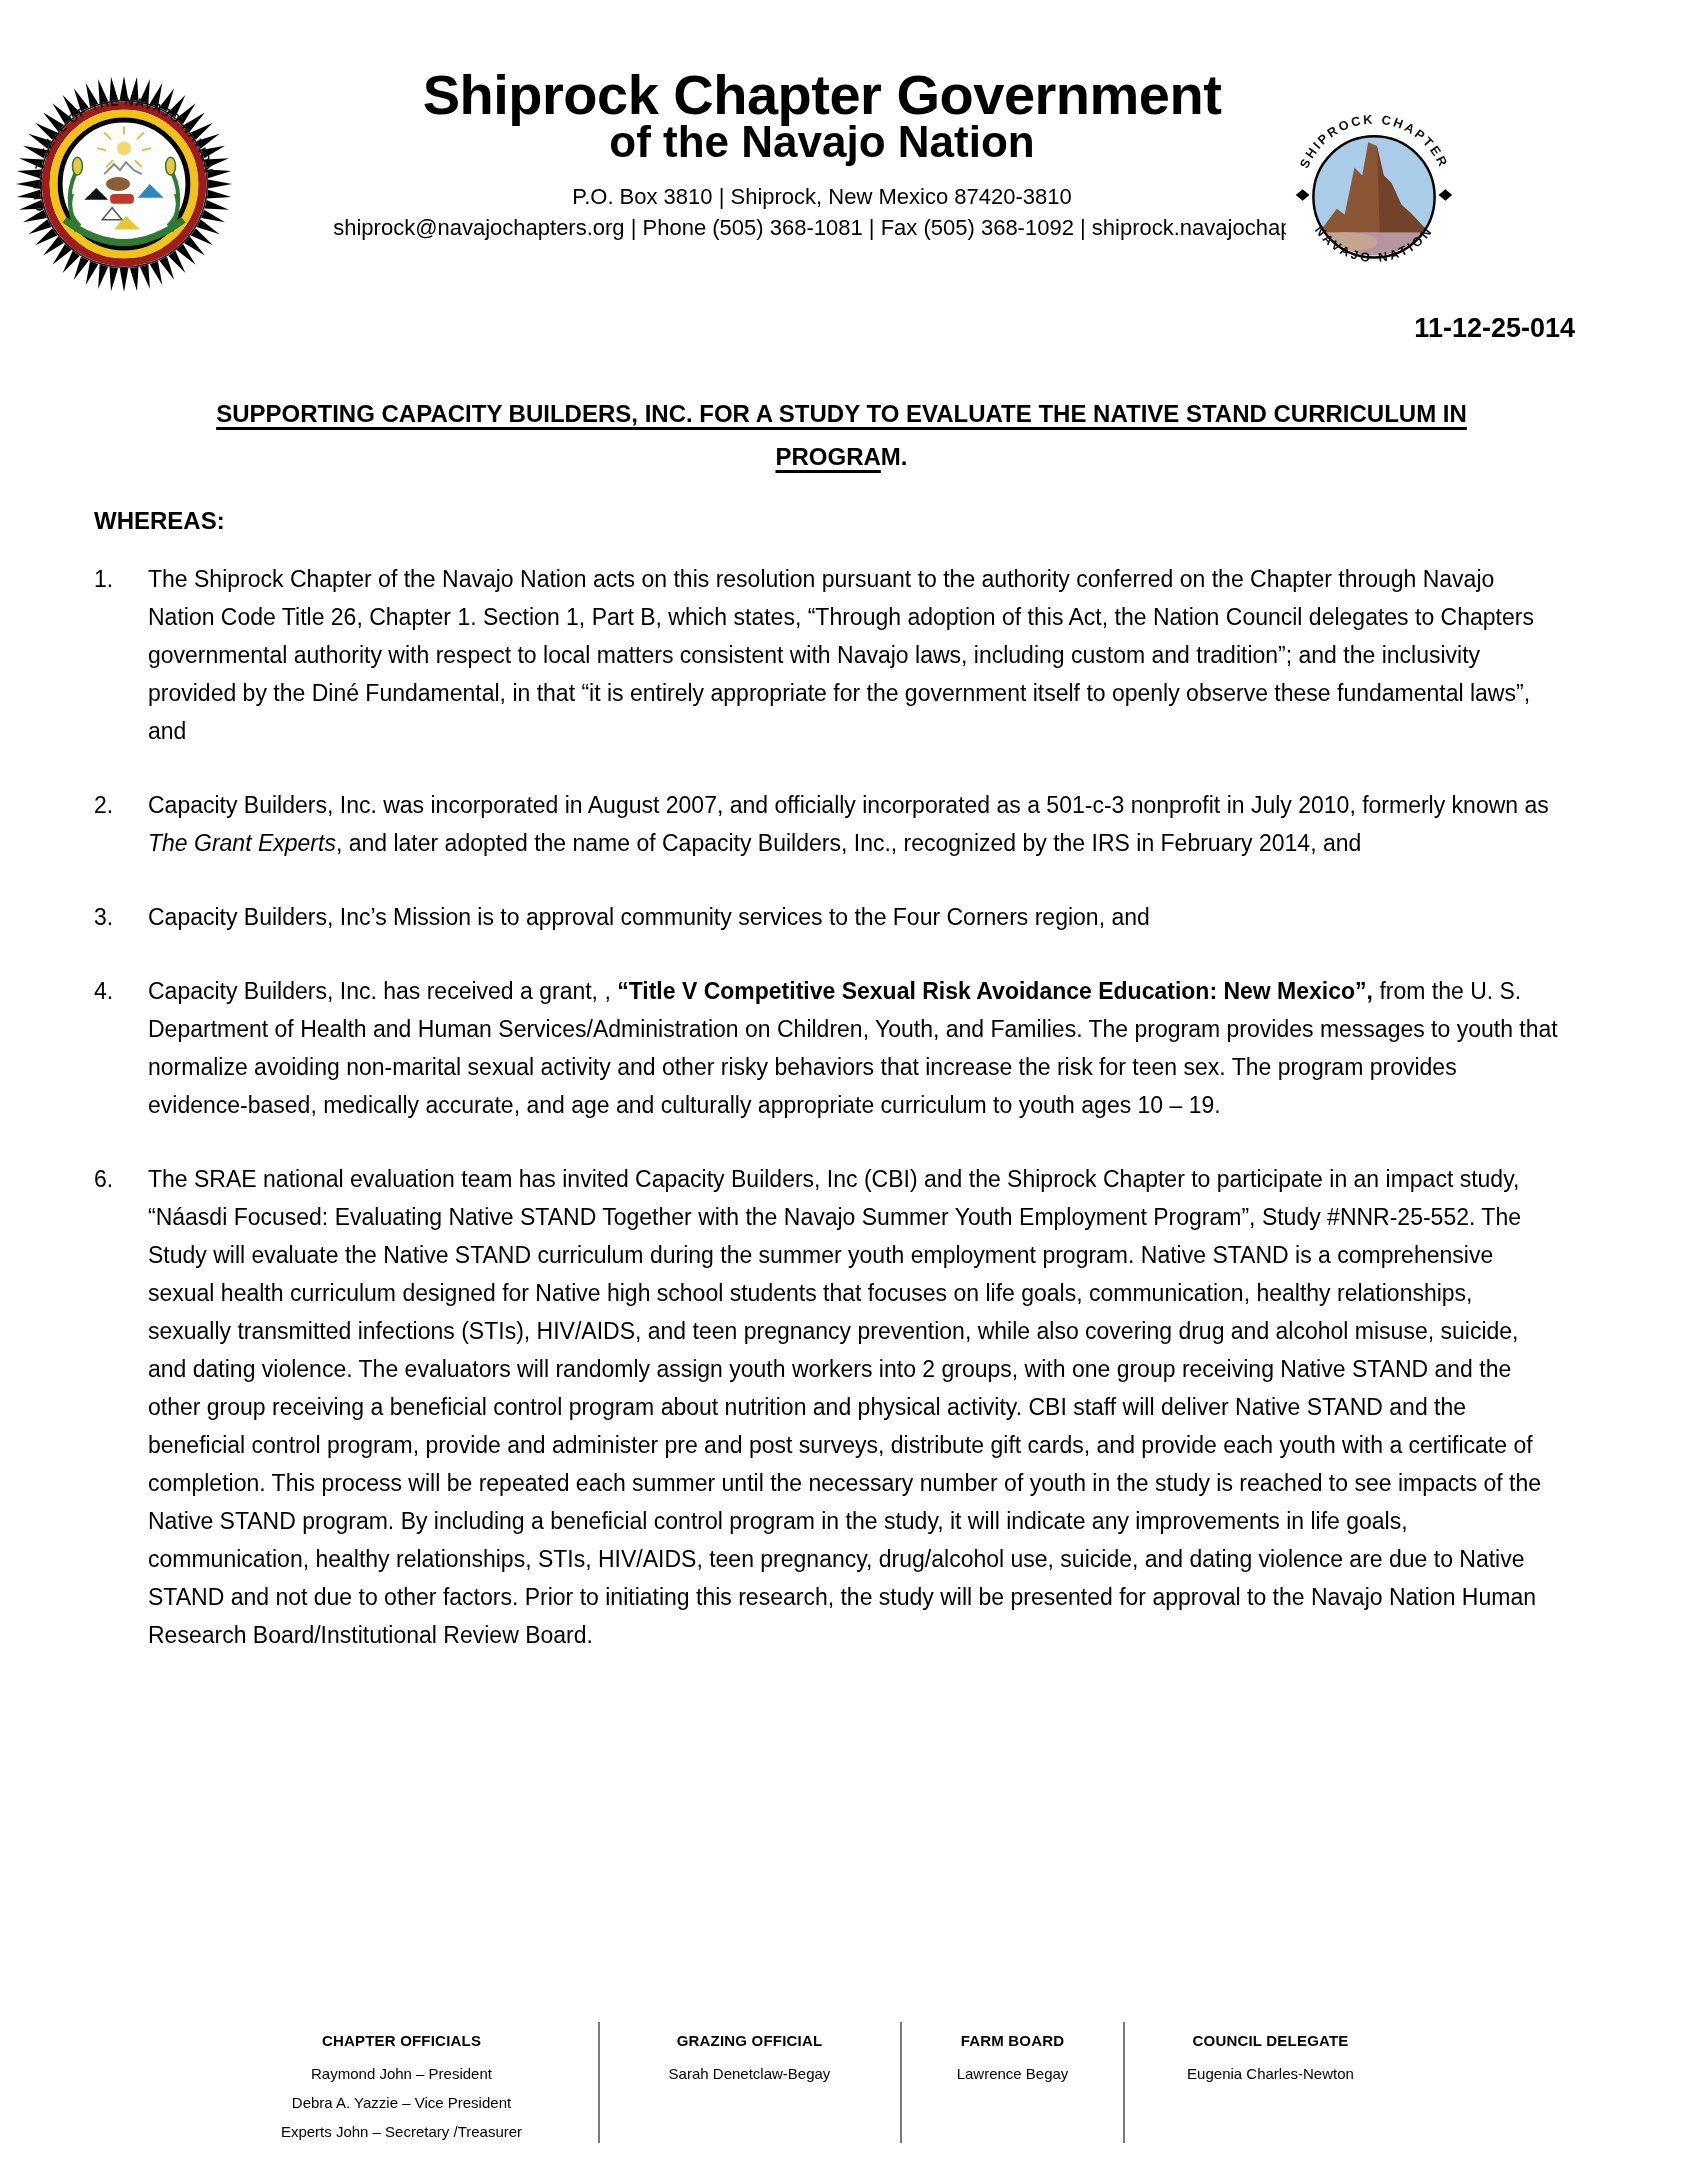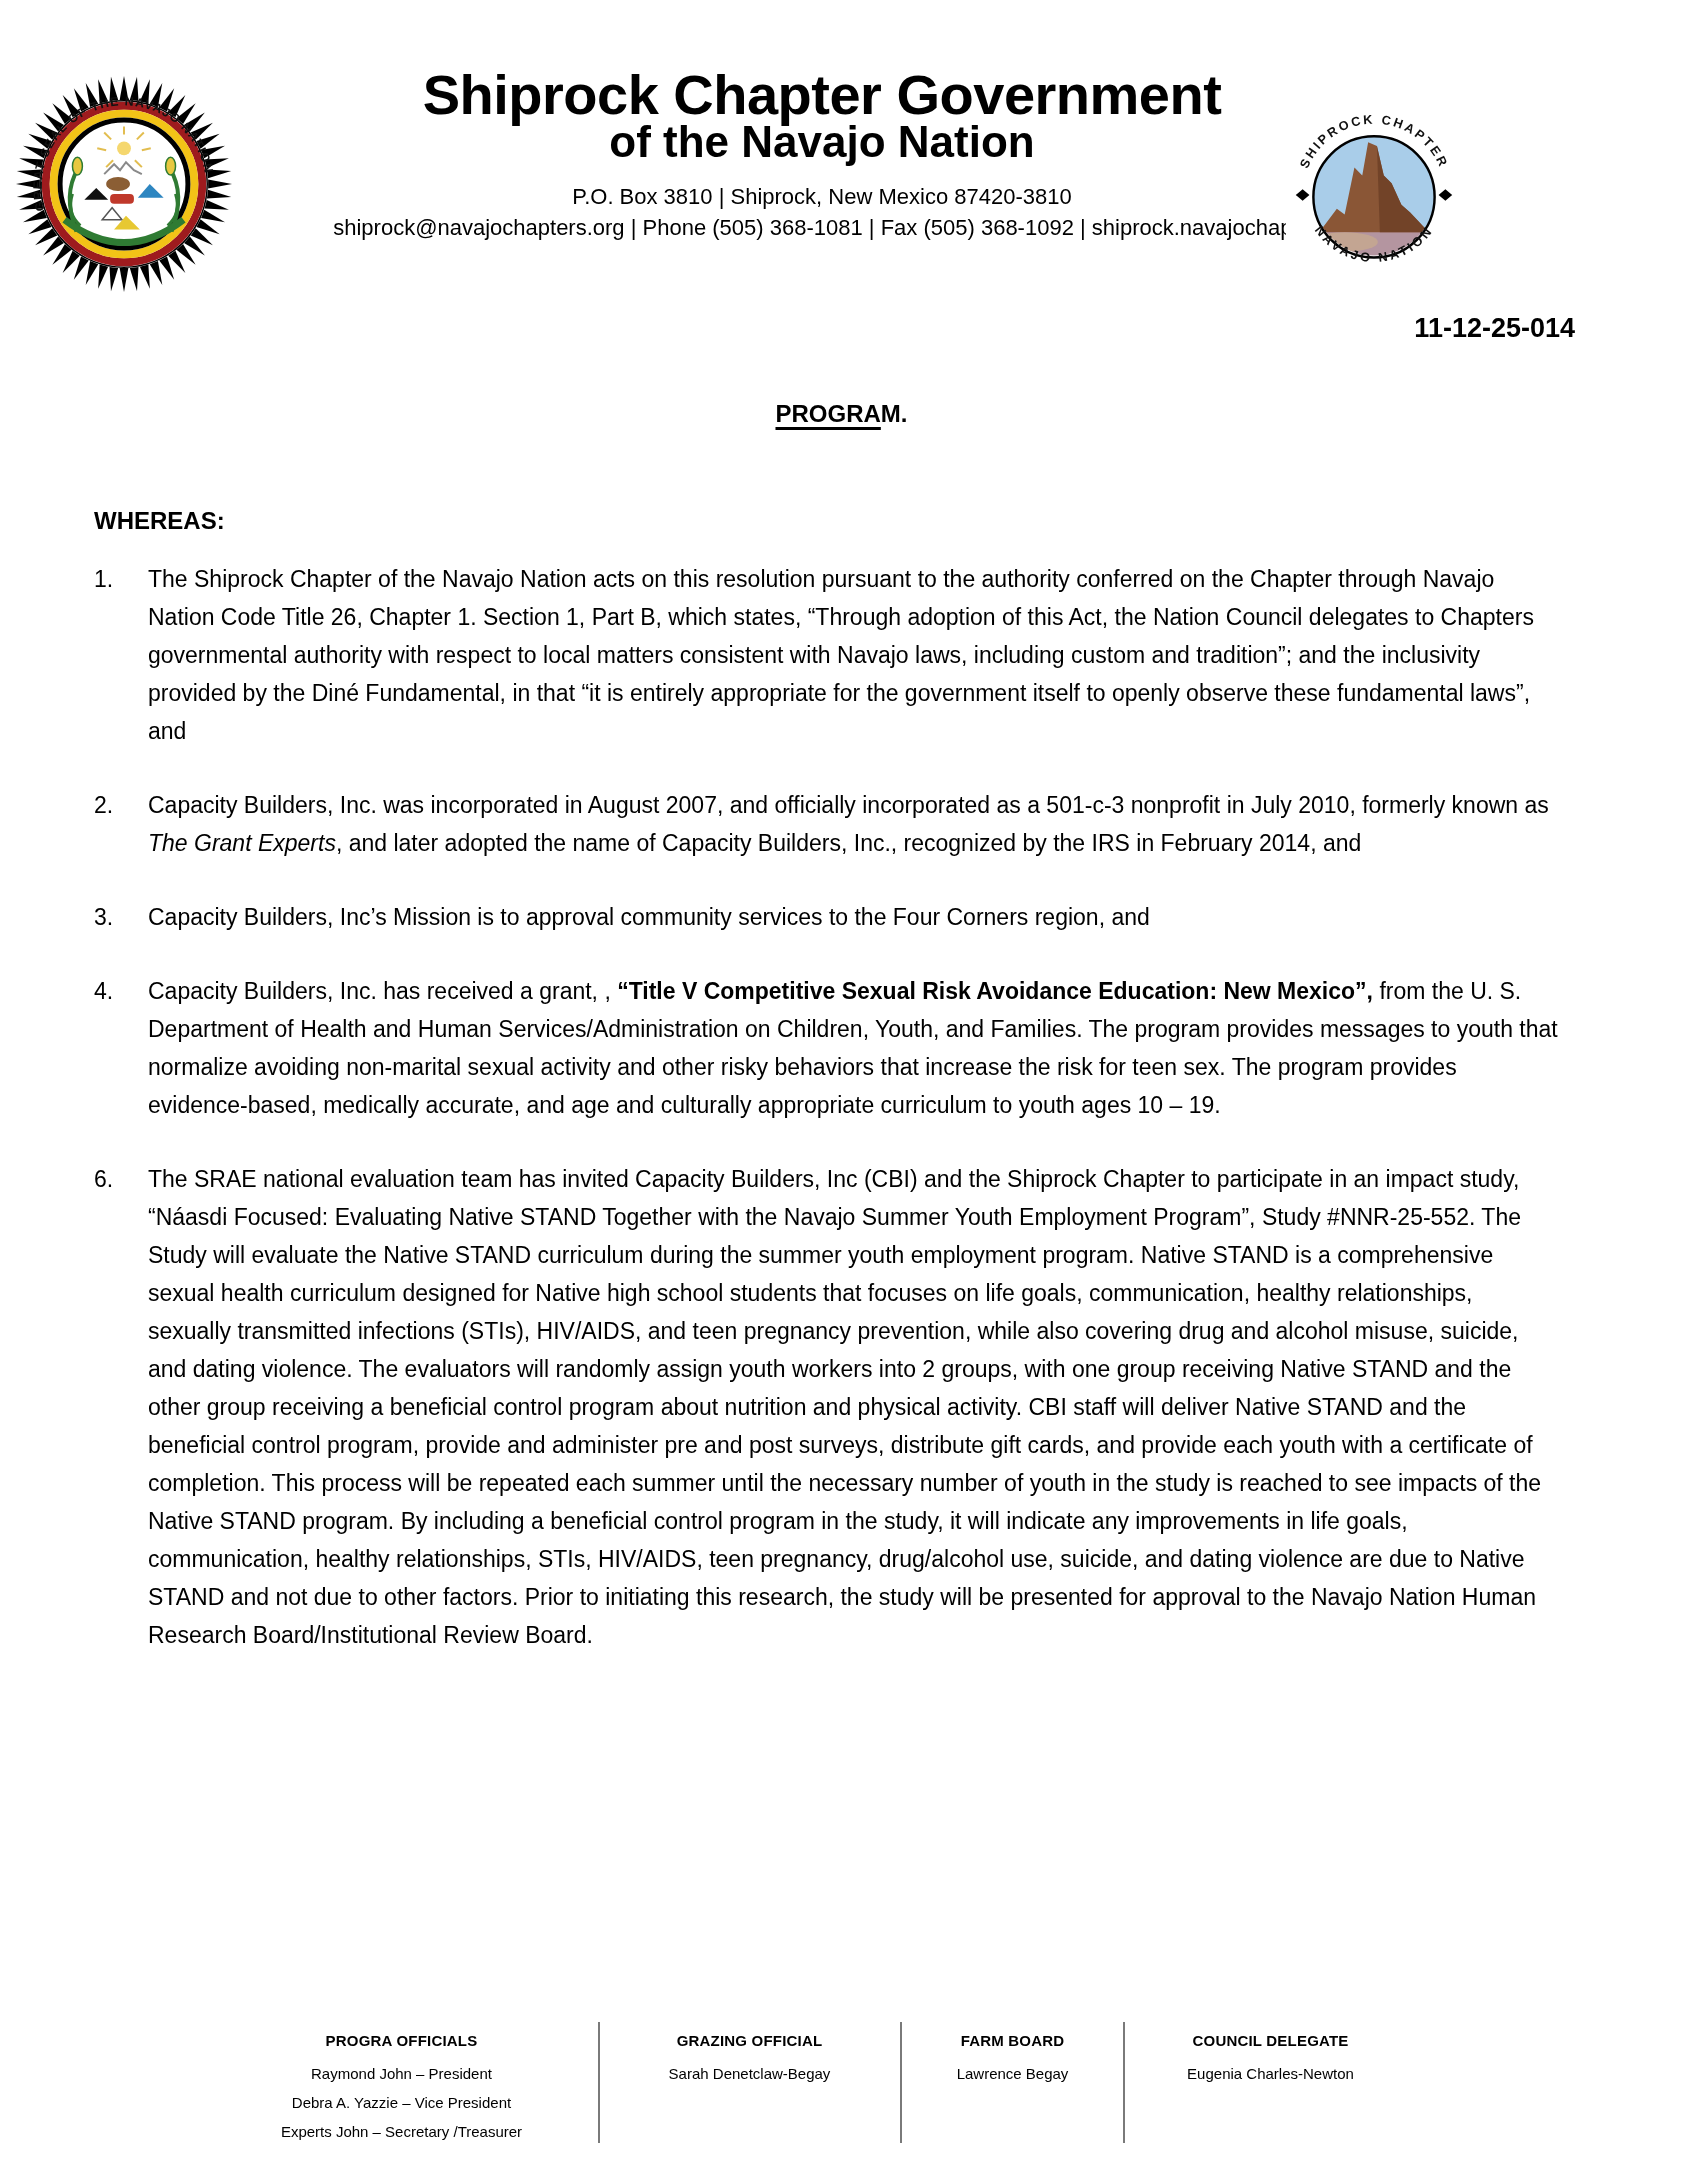--- a/index.html
+++ b/index.html
@@ -162,20 +162,21 @@
     <text font-size="13" font-weight="bold" letter-spacing="3" fill="#111" text-anchor="middle">
       <textPath href="#scBot" startOffset="50%">NAVAJO NATION</textPath>
     </text>
     <polygon points="10,90 17,84 24,90 17,96" fill="#000"></polygon>
     <polygon points="156,90 163,84 170,90 163,96" fill="#000"></polygon>
   </svg>
 
   <div class="doc-number">11-12-25-014</div>
 
   <div class="title-block">
+    <div class="title-line u">SUPPORTING CAPACITY BUILDERS, INC. FOR A STUDY TO EVALUATE THE NATIVE STAND CURRICULUM IN</div>
     <div class="title-line"><span class="u">PROGRA</span><span>M.</span></div>
   </div>
 
   <div class="whereas">WHEREAS:</div>
 
   <div class="items">
       <div class="item">
         <div class="item-num">1.</div>
         <div class="item-body"><span>The Shiprock Chapter of the Navajo Nation acts on this resolution pursuant to the authority conferred on the Chapter through Navajo Nation Code Title 26, Chapter 1. Section 1, Part B, which states, “Through adoption of this Act, the Nation Council delegates to Chapters governmental authority with respect to local matters consistent with Navajo laws, including custom and tradition”; and the inclusivity provided by the Diné Fundamental, in that “it is entirely appropriate for the government itself to openly observe these fundamental laws”, and</span></div>
       </div>
@@ -192,21 +193,21 @@
         <div class="item-body"><span>Capacity Builders, Inc. has received a grant, , </span><span class="b">“Title V Competitive Sexual Risk Avoidance Education: New Mexico”, </span><span> from the U. S. Department of Health and Human Services/Administration on Children, Youth, and Families. The program provides messages to youth that normalize avoiding non-marital sexual activity and other risky behaviors that increase the risk for teen sex.  The program provides evidence-based, medically accurate, and age and culturally appropriate curriculum to youth ages 10 – 19.</span></div>
       </div>
       <div class="item">
         <div class="item-num">6.</div>
         <div class="item-body"><span>The SRAE national evaluation team has invited Capacity Builders, Inc (CBI) and the Shiprock Chapter to participate in an impact study, “Náasdi Focused: Evaluating Native STAND Together with the Navajo Summer Youth Employment Program”, Study #NNR-25-552.  The Study will evaluate the Native STAND curriculum during the summer youth employment program.  Native STAND is a comprehensive sexual health curriculum designed for Native high school students that focuses on life goals, communication, healthy relationships, sexually transmitted infections (STIs), HIV/AIDS, and teen pregnancy prevention, while also covering drug and alcohol misuse, suicide, and dating violence. The evaluators will randomly assign youth workers into 2 groups, with one group receiving Native STAND and the other group receiving a beneficial control program about nutrition and physical activity. CBI staff will deliver Native STAND and the beneficial control program, provide and administer pre and post surveys, distribute gift cards, and provide each youth with a certificate of completion. This process will be repeated each summer until the necessary number of youth in the study is reached to see impacts of the Native STAND program. By including a beneficial control program in the study, it will indicate any improvements in life goals, communication, healthy relationships, STIs, HIV/AIDS, teen pregnancy, drug/alcohol use, suicide, and dating violence are due to Native STAND and not due to other factors. Prior to initiating this research, the study will be presented for approval to the Navajo Nation Human Research Board/Institutional Review Board.</span></div>
       </div>
     </div>
 
   <div id="footer-root">
       <div class="footer-col" style="left: 228px; width: 347px;">
-        <div class="heading">PROGRA OFFICIALS</div>
+        <div class="heading">CHAPTER OFFICIALS</div>
         <div>Raymond John – President</div>
         <div>Debra A. Yazzie – Vice President</div>
         <div>Experts John – Secretary /Treasurer</div>
       </div>
       <div class="footer-col" style="left: 612px; width: 275px;">
         <div class="heading">GRAZING OFFICIAL</div>
         <div>Sarah Denetclaw-Begay</div>
       </div>
       <div class="footer-col" style="left: 911px; width: 203px;">
         <div class="heading">FARM BOARD</div>

